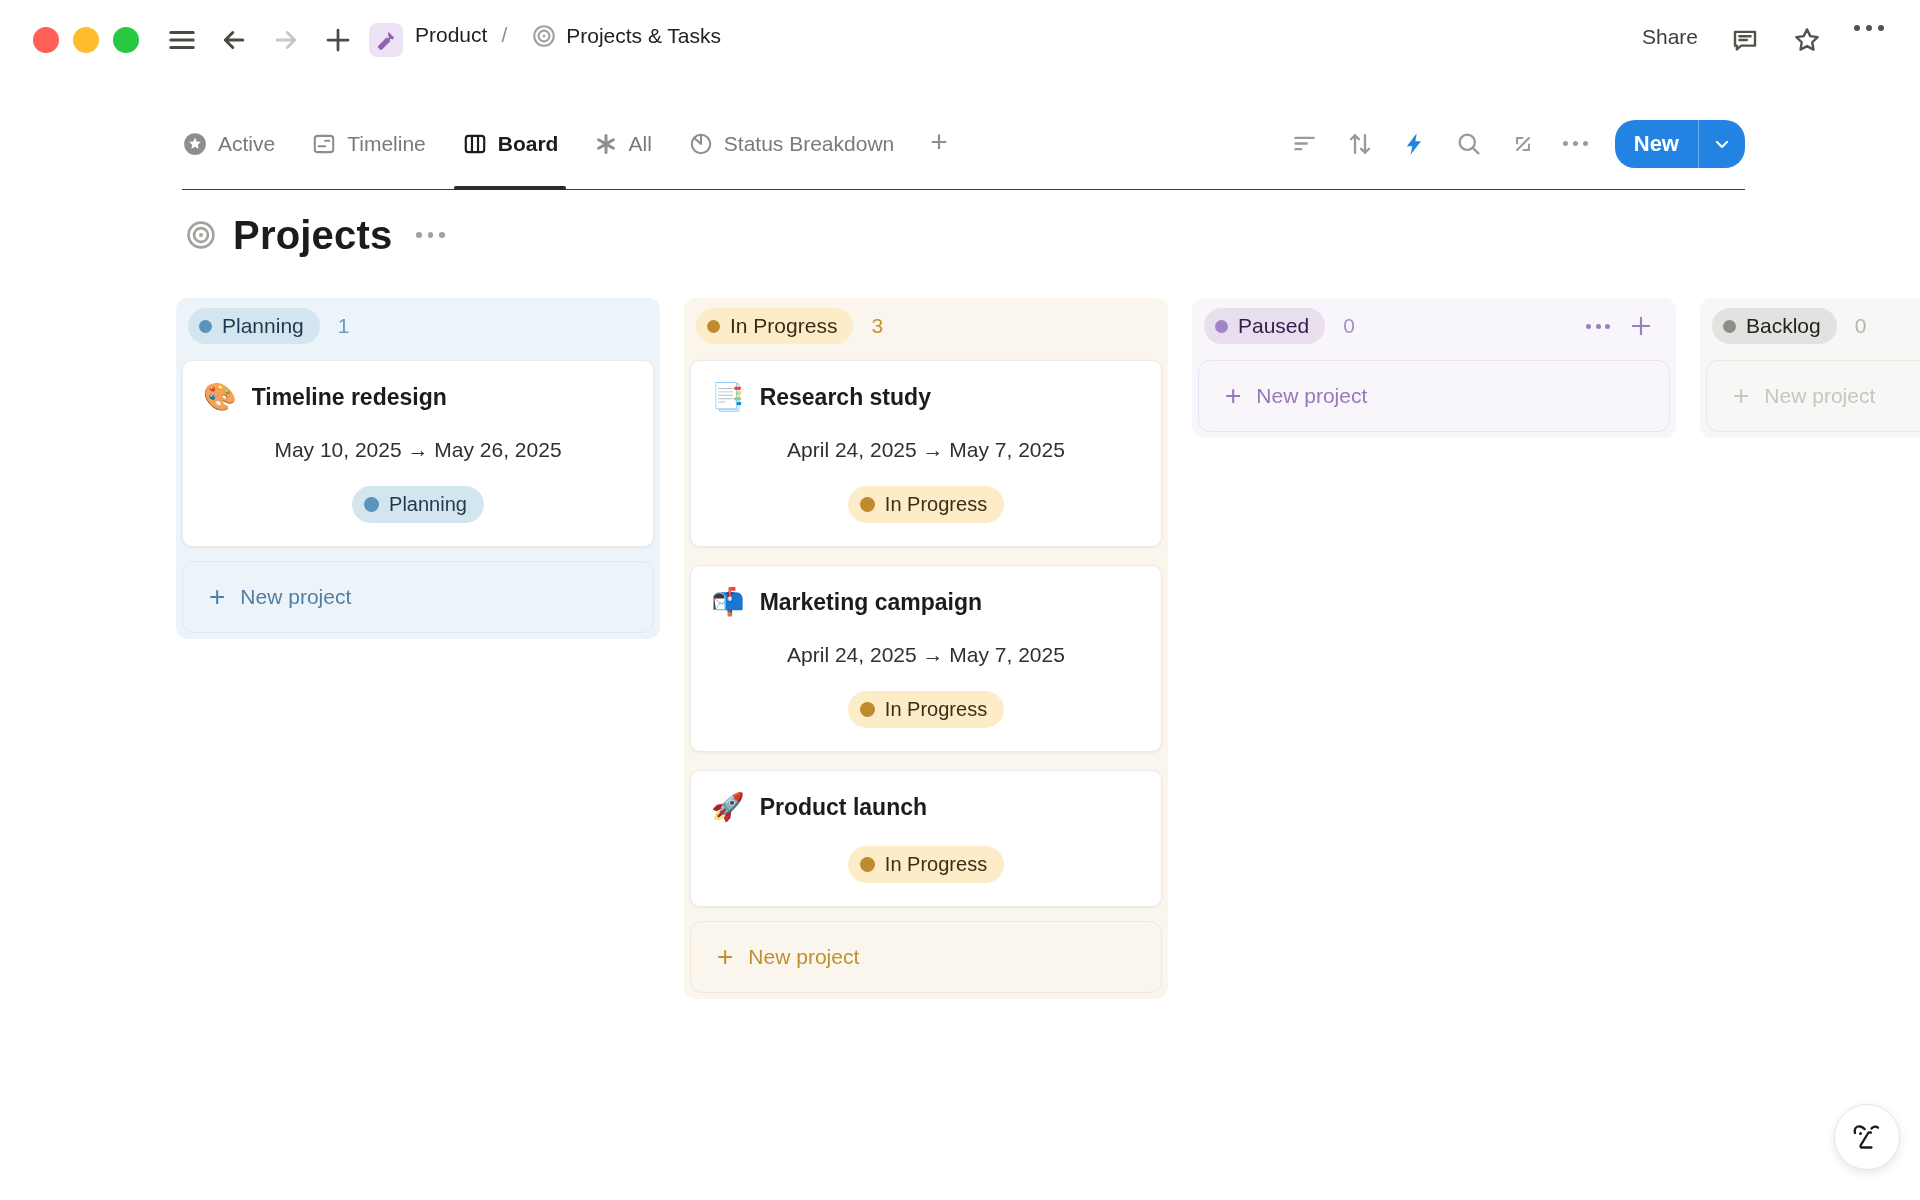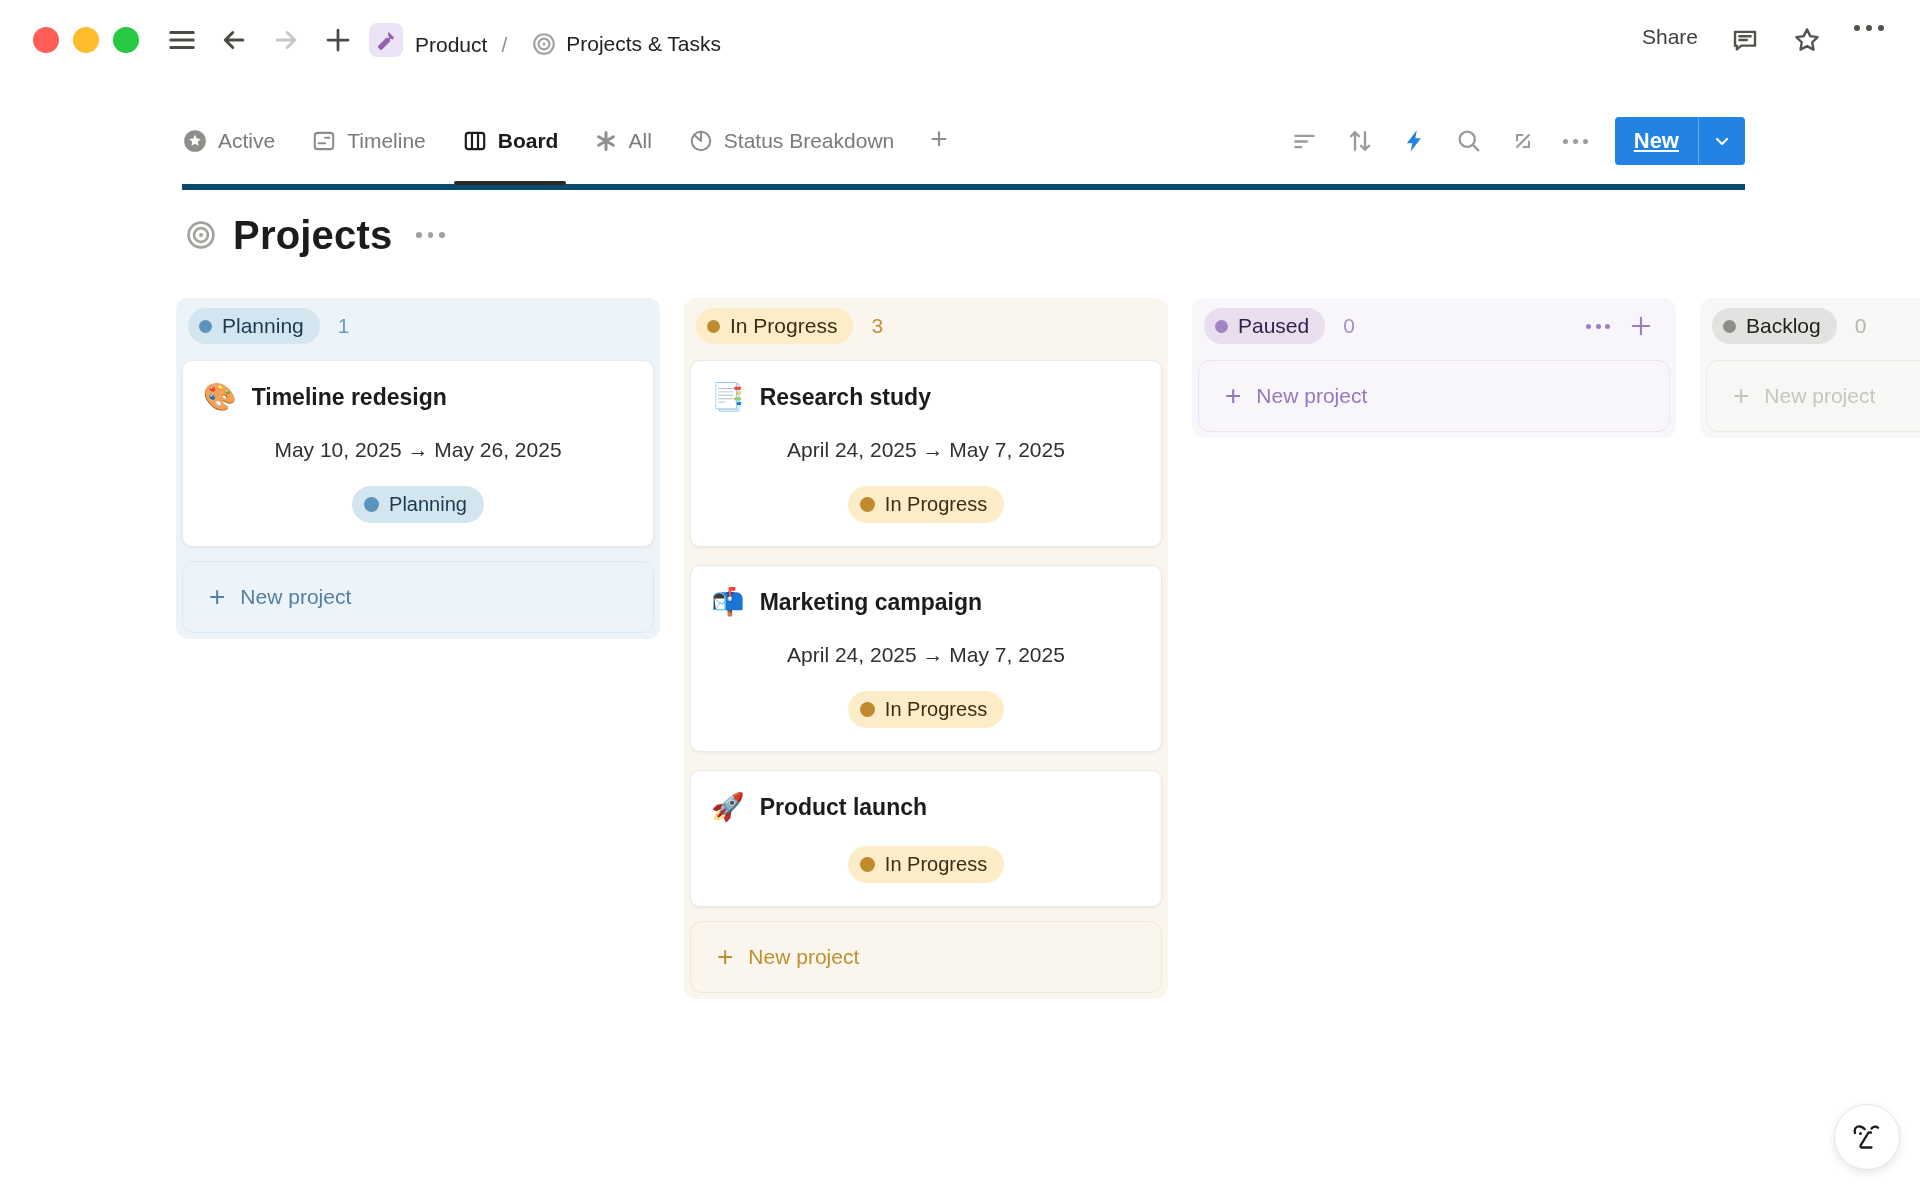--- a/index.html
+++ b/index.html
@@ -14,47 +14,47 @@
   }
   svg { display:block; }
 
   
   .topbar { height:80px; display:flex; align-items:center; padding:0 36px 0 33px; }
   .traffic { display:flex; align-items:center; gap:14px; margin-right:28px; }
   .tl { width:26px; height:26px; border-radius:50%; }
   .tl.red{ background:#ff5f57; } .tl.yellow{ background:#febc2e; } .tl.green{ background:#28c840; }
   .nav-ic { display:flex; align-items:center; justify-content:center; margin-right:22px; color:#4b4a45; cursor:pointer; }
   .nav-ic.disabled { color:#c9c7c3; }
-  .crumb { display:flex; align-items:flex-end; gap:12px; font-size:21px; color:#232220; }
+  .crumb { display:flex; align-items:flex-start; gap:12px; font-size:21px; color:#232220; }
   .ws-tile { width:34px; height:34px; border-radius:8px; background:#ece4f6; display:flex; align-items:center; justify-content:center; }
   .crumb .sep { color:#8f8e8a; margin:0 2px; }
   .crumb-page { display:flex; align-items:center; gap:9px; margin-left:10px; }
   .top-right { margin-left:auto; display:flex; align-items:flex-start; gap:32px; }
   .share { font-size:21px; color:#3f3e3a; cursor:pointer; }
   .top-ic { color:#53524d; cursor:pointer; }
   .dots3 { display:flex; gap:6px; }
   .dots3 i { width:6px; height:6px; border-radius:50%; background:#53524d; }
 
   
-  .viewbar { margin-left:182px; width:1563px; height:110px; border-bottom:6px solid #0c4a6e;
+  .viewbar { margin-left:182px; width:1563px; height:110px; border-bottom:1px solid #0c4a6e;
              display:flex; align-items:stretch;justify-content:flex-end; }
   .tabs { display:flex; align-items:center; gap:36px; }
   .tab { height:100%; display:flex; align-items:center; gap:10px; font-size:21px;
          color:#7b7a76; position:relative; cursor:pointer; padding-top:18px; }
   .tab.active { color:#1d1c1a; font-weight:700; }
   .tab.active::after { content:""; position:absolute; left:-8px; right:-8px; bottom:-1px;
                        height:4px; background:#2b2a27; border-radius:2px; }
   .tab-add { font-size:30px; font-weight:300; color:#8f8e8a; padding-top:14px; }
   .view-controls { margin-left:auto; display:flex; align-items:center; gap:27px; padding-top:18px; }
   .ctl { color:#9c9a96; cursor:pointer; }
   .ctl.bolt { color:#2383e2; }
   .ctl-dots { display:flex; gap:5px; }
   .ctl-dots i { width:5px; height:5px; border-radius:50%; background:#9c9a96; }
   .new-btn { display:flex; align-items:center; height:48px; background:#2383e2; color:#fff;
-             border-radius:4px; overflow:hidden; cursor:pointer;text-decoration:underline; }
+             border-radius:20px; overflow:hidden; cursor:pointer; }
   .new-btn .lbl { font-size:22px; font-weight:700; padding:0 19px; }
   .new-btn .div { width:1px; align-self:stretch; background:rgba(255,255,255,0.32); }
   .new-btn .chev { padding:0 13px; display:flex; align-items:center; }
 
   
   .page-head { margin:20px 0 0 185px; display:flex; align-items:center; height:50px; }
   .page-head .ttl { font-size:40px; font-weight:700; margin-left:16px; letter-spacing:0.2px; }
   .ttl-dots { display:flex; gap:6px; margin-left:24px; cursor:pointer; }
   .ttl-dots i { width:5.5px; height:5.5px; border-radius:50%; background:#a3a19e; }
 

